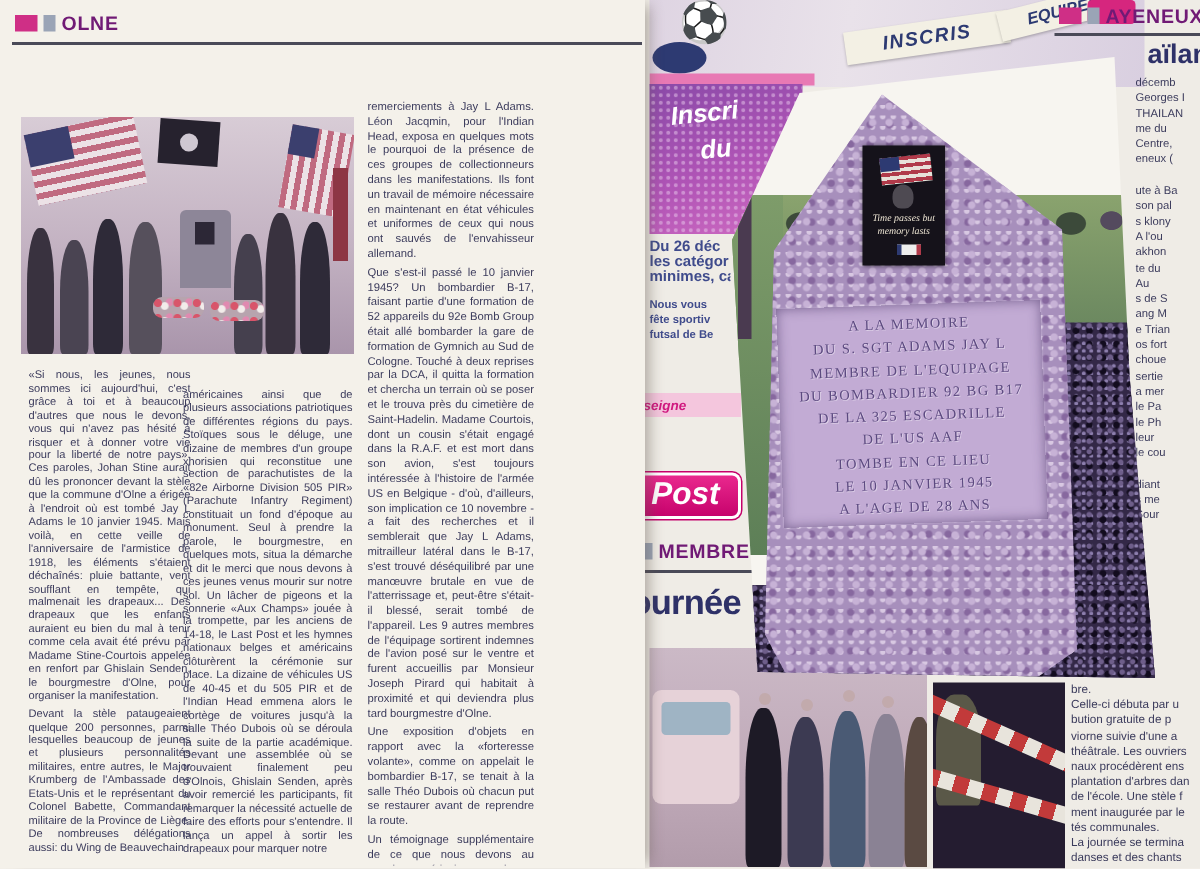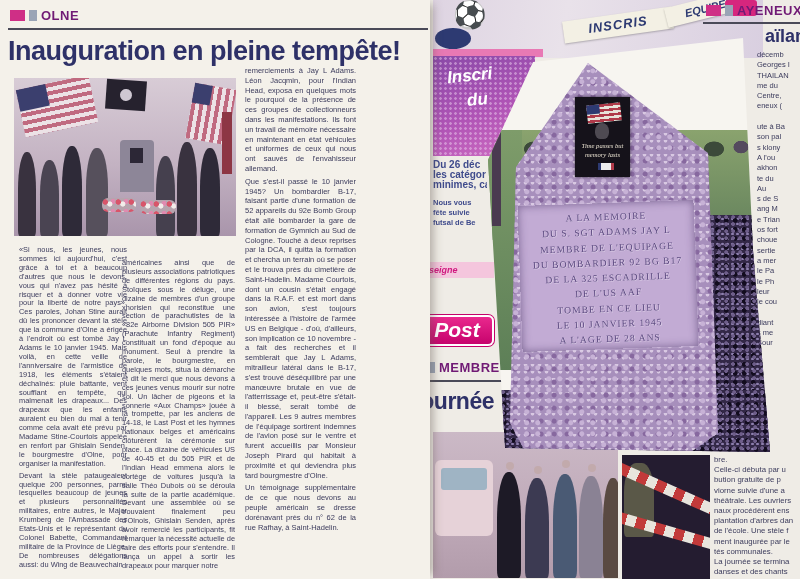--- a/index.html
+++ b/index.html
@@ -162,21 +162,21 @@
 
 <div class="abs" id="promo-ad">
   <div class="abs dots"></div>
   <div class="abs promo-word" id="promo-w1">Inscri</div>
   <div class="abs promo-word" id="promo-w2">du</div>
 </div>
 <div class="abs frag" id="promo-schedule">Du 26 déc
 les catégor
 minimes, ca</div>
 <div class="abs frag" id="promo-invite">Nous vous
-fête suivie
+fête sportiv
 futsal de Be</div>
 <div class="abs" id="renseigne-band">Renseigne</div>
 <div class="abs" id="echo-logo">Post</div>
 
 <div class="abs sec-head" id="ayeneux-head">
   <span class="sq-m"></span>
   <span class="sq-g"></span>
   <span class="sec-label">AYENEUX</span>
 </div>
 <div class="abs rule" id="ayeneux-rule"></div>
@@ -252,21 +252,20 @@
   <div class="abs bar" id="bar2"></div>
 </div>
 
 <div class="abs" id="left-sheet">
   <div class="abs sec-head" id="olne-head">
     <span class="sq-m"></span>
     <span class="sq-g"></span>
     <span class="sec-label">OLNE</span>
   </div>
   <div class="abs rule" id="olne-rule"></div>
-  <div class="abs" id="main-headline">Inauguration en pleine tempête!</div>
 
   <div class="abs" id="ceremony-photo">
     <div class="abs flag-us" id="flag-left">
       <div class="abs canton"></div>
     </div>
     <div class="abs" id="flag-right">
       <div class="abs canton"></div>
     </div>
     <div class="abs" id="pow-flag">
       <div class="abs disc"></div>
@@ -289,20 +288,21 @@
   <div class="abs body-col" id="col1">
     <p>«Si nous, les jeunes, nous sommes ici aujourd'hui, c'est grâce à toi et à beaucoup d'autres que nous le devons, vous qui n'avez pas hésité à risquer et à donner votre vie pour la liberté de notre pays». Ces paroles, Johan Stine aurait dû les prononcer devant la stèle que la commune d'Olne a érigée à l'endroit où est tombé Jay L Adams le 10 janvier 1945. Mais voilà, en cette veille de l'anniversaire de l'armistice de 1918, les éléments s'étaient déchaînés: pluie battante, vent soufflant en tempête, qui malmenait les drapeaux... Des drapeaux que les enfants auraient eu bien du mal à tenir comme cela avait été prévu par Madame Stine-Courtois appelée en renfort par Ghislain Senden, le bourgmestre d'Olne, pour organiser la manifestation.</p>
     <p>Devant la stèle pataugeaient quelque 200 personnes, parmi lesquelles beaucoup de jeunes et plusieurs personnalités militaires, entre autres, le Major Krumberg de l'Ambassade des Etats-Unis et le représentant du Colonel Babette, Commandant militaire de la Province de Liège. De nombreuses délégations aussi: du Wing de Beauvechain</p>
   </div>
   <div class="abs body-col" id="col2">
     <p>américaines ainsi que de plusieurs associations patriotiques de différentes régions du pays. Stoïques sous le déluge, une dizaine de membres d'un groupe xhorisien qui reconstitue une section de parachutistes de la «82e Airborne Division 505 PIR» (Parachute Infantry Regiment) constituait un fond d'époque au monument. Seul à prendre la parole, le bourgmestre, en quelques mots, situa la démarche et dit le merci que nous devons à ces jeunes venus mourir sur notre sol. Un lâcher de pigeons et la sonnerie «Aux Champs» jouée à la trompette, par les anciens de 14-18, le Last Post et les hymnes nationaux belges et américains clôturèrent la cérémonie sur place. La dizaine de véhicules US de 40-45 et du 505 PIR et de l'Indian Head emmena alors le cortège de voitures jusqu'à la salle Théo Dubois où se déroula la suite de la partie académique. Devant une assemblée où se trouvaient finalement peu d'Olnois, Ghislain Senden, après avoir remercié les participants, fit remarquer la nécessité actuelle de faire des efforts pour s'entendre. Il lança un appel à sortir les drapeaux pour marquer notre</p>
   </div>
   <div class="abs body-col" id="col3">
     <p>remerciements à Jay L Adams. Léon Jacqmin, pour l'Indian Head, exposa en quelques mots le pourquoi de la présence de ces groupes de collectionneurs dans les manifestations. Ils font un travail de mémoire nécessaire en maintenant en état véhicules et uniformes de ceux qui nous ont sauvés de l'envahisseur allemand.</p>
     <p>Que s'est-il passé le 10 janvier 1945? Un bombardier B-17, faisant partie d'une formation de 52 appareils du 92e Bomb Group était allé bombarder la gare de formation de Gymnich au Sud de Cologne. Touché à deux reprises par la DCA, il quitta la formation et chercha un terrain où se poser et le trouva près du cimetière de Saint-Hadelin. Madame Courtois, dont un cousin s'était engagé dans la R.A.F. et est mort dans son avion, s'est toujours intéressée à l'histoire de l'armée US en Belgique - d'où, d'ailleurs, son implication ce 10 novembre - a fait des recherches et il semblerait que Jay L Adams, mitrailleur latéral dans le B-17, s'est trouvé déséquilibré par une manœuvre brutale en vue de l'atterrissage et, peut-être s'était-il blessé, serait tombé de l'appareil. Les 9 autres membres de l'équipage sortirent indemnes de l'avion posé sur le ventre et furent accueillis par Monsieur Joseph Pirard qui habitait à proximité et qui deviendra plus tard bourgmestre d'Olne.</p>
+    <p>Une exposition d'objets en rapport avec la «forteresse volante», comme on appelait le bombardier B-17, se tenait à la salle Théo Dubois où chacun put se restaurer avant de reprendre la route.</p>
     <p>Un témoignage supplémentaire de ce que nous devons au peuple américain se dresse dorénavant près du n° 62 de la rue Rafhay, à Saint-Hadelin.</p>
   </div>
 </div>
 
 <div class="abs" id="memorial-photo">
   <div class="abs" id="field"></div>
   <div class="abs" id="field-trees"></div>
   <div class="abs" id="field-left"></div>
   <div class="abs" id="fence-post"></div>
   <div class="abs gravel" id="gravel-right"></div>

